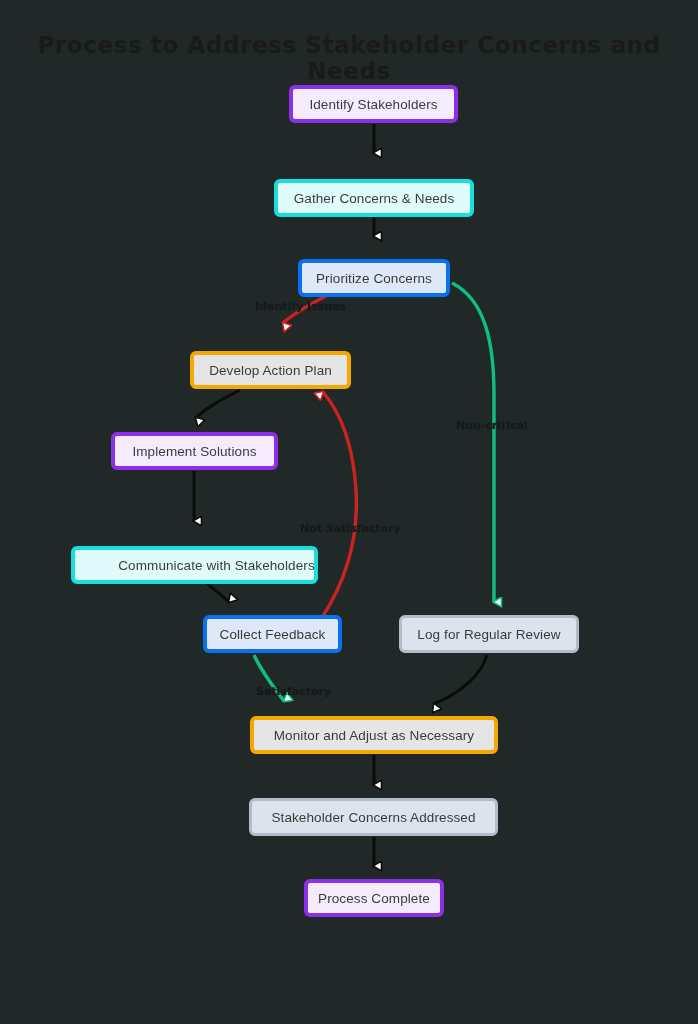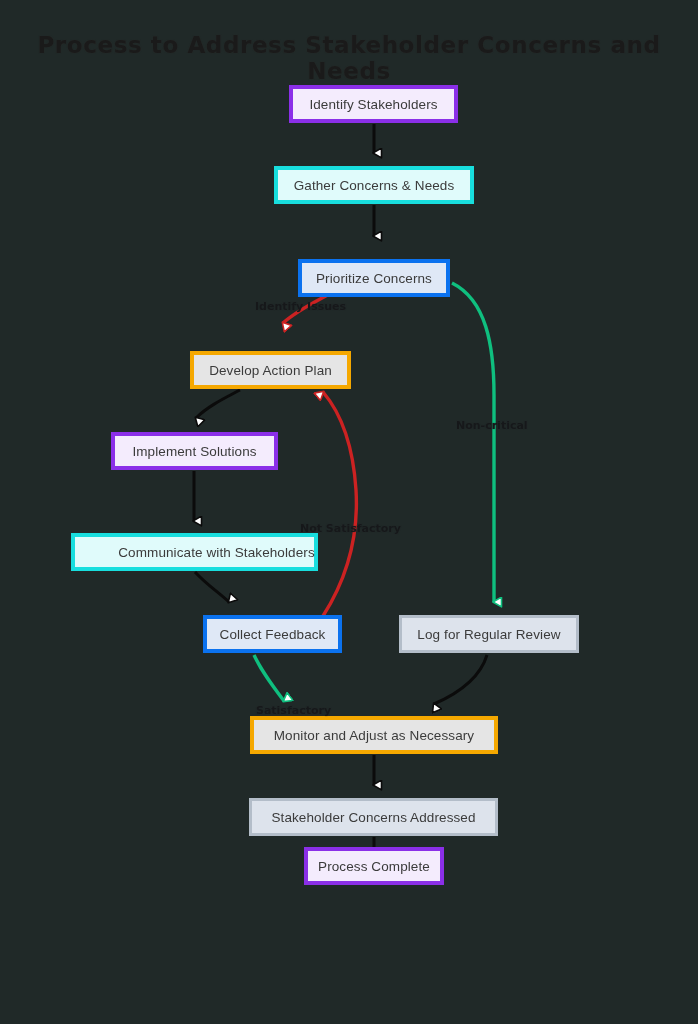--- a/index.html
+++ b/index.html
@@ -39,33 +39,33 @@
     left: 0; top: 0;
     width: 698px; height: 1024px;
     pointer-events: none;
   }
   .node {
     position: absolute;
     box-sizing: border-box;
     display: flex;
     align-items: center;
     justify-content: center;
-    border-radius: 0;
+    border-radius: 6px;
     font-size: 13.5px;
     color: #3b3b3b;
     white-space: nowrap;
     letter-spacing: 0.1px;
   }
   .node .inner {
     display: block;
     padding: 0 4px;
   }
   
   .n-purple { background: #f4ecfd; border: 4px solid #8b2fe8; box-shadow: 0 0 0 0px #8b2fe8; }
-  .n-cyan   { background: #e0fbfb; border: 4px solid #18dede; }
+  .n-cyan   { background: #e0fbfb; border: 4px solid #18dede; margin-top: 13px; }
   .n-blue   { background: #dfe8f6; border: 4px solid #0b72ef; }
   .n-orange { background: #e5e5e5; border: 4px solid #f5a800; }
   .n-gray   { background: #dde3ec; border: 3px solid #b3bdc9; }
 
   .elabel {
     position: absolute;
     font-size: 11px;
     font-weight: 700;
     color: #16181a;
     text-shadow: 0 0 1px #23282a;
@@ -172,25 +172,25 @@
       </div>
       <div class="node n-gray" style="left: 399px; top: 615px; width: 180px; height: 38px;">
         <span class="inner">Log for Regular Review</span>
       </div>
       <div class="node n-orange" style="left: 250px; top: 716px; width: 248px; height: 38px;">
         <span class="inner">Monitor and Adjust as Necessary</span>
       </div>
       <div class="node n-gray" style="left: 249px; top: 798px; width: 249px; height: 38px;">
         <span class="inner">Stakeholder Concerns Addressed</span>
       </div>
-      <div class="node n-purple" style="left: 304px; top: 847px; width: 140px; height: 38px;">
+      <div class="node n-purple" style="left: 304px; top: 879px; width: 140px; height: 38px;">
         <span class="inner">Process Complete</span>
       </div>
     </div>
   <div id="labels">
       <div class="elabel" style="left: 255px; top: 300px;">Identify Issues</div>
       <div class="elabel" style="left: 456px; top: 419px;">Non-critical</div>
       <div class="elabel" style="left: 300px; top: 522px; text-align: center;">Not Satisfactory</div>
-      <div class="elabel" style="left: 256px; top: 685px; margin-top: 19px;">Satisfactory</div>
+      <div class="elabel" style="left: 256px; top: 685px;">Satisfactory</div>
     </div>
 
 
 </div>
 
 </body></html>

